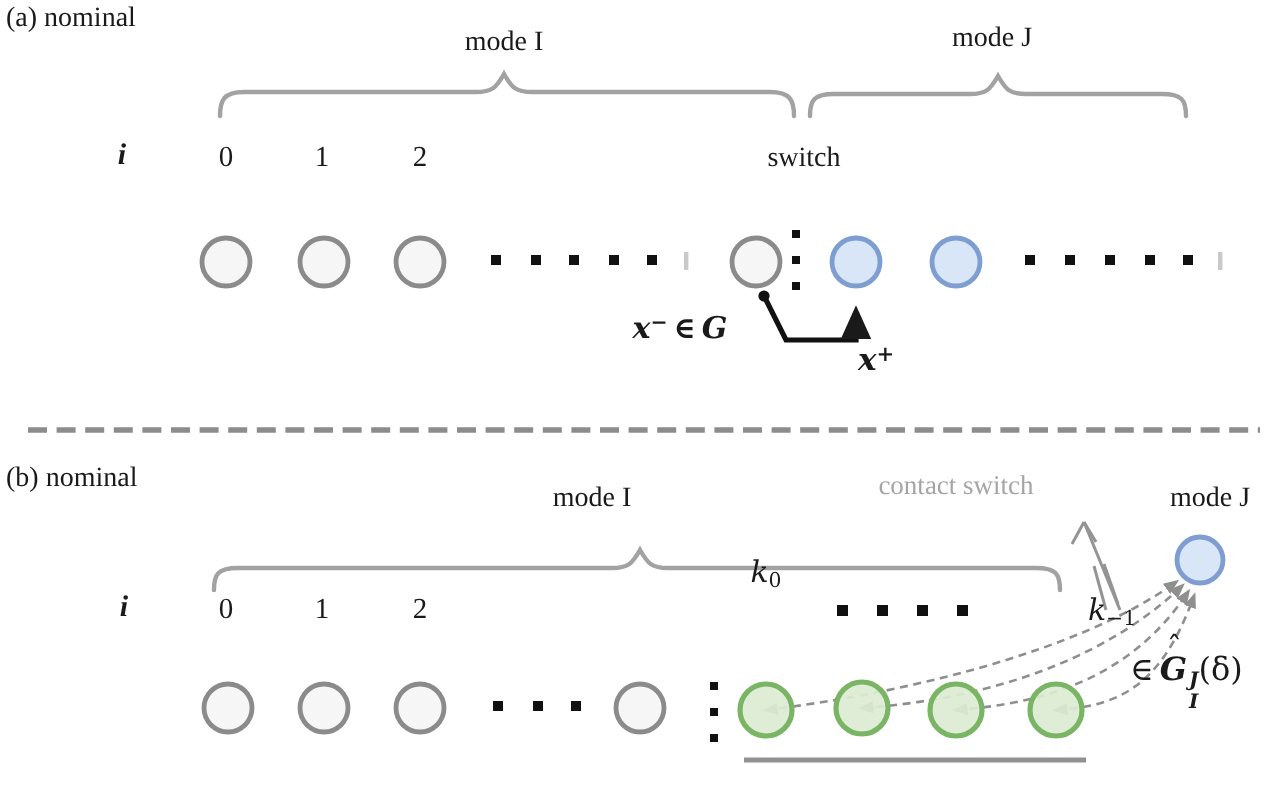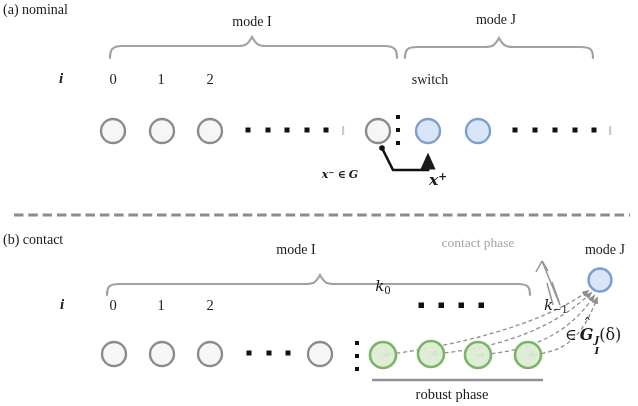--- a/index.html
+++ b/index.html
@@ -133,38 +133,37 @@
 </svg>
 
 <span class="t" style="left:3px;top:3px;">(a) nominal</span>
 <span class="t c" style="left:252px;top:15px;">mode I</span>
 <span class="t c" style="left:496px;top:13px;">mode J</span>
 
 <span class="t c it bold" style="left:61px;top:71px;font-size:15px;">i</span>
 <span class="t c idx" style="left:113px;top:72px;">0</span>
 <span class="t c idx" style="left:161px;top:72px;">1</span>
 <span class="t c idx" style="left:210px;top:72px;">2</span>
-<span class="t c" style="left:430px;top:73px;">switch</span>
+<span class="t c" style="left:402px;top:73px;">switch</span>
 
-<span class="t c math bold" style="left:340px;top:169px;font-size:11px;"><i>x</i><sup>−</sup><span class="rel">∈</span><span class="scr">G</span></span>
+<span class="t c math bold" style="left:340px;top:157px;font-size:15px;"><i>x</i><sup>−</sup><span class="rel">∈</span><span class="scr">G</span></span>
 <span class="t c math bold" style="left:438px;top:172px;font-size:15.5px;"><i>x</i><sup>+</sup></span>
 
-<span class="t" style="left:3px;top:233px;">(b) contact</span>
+<span class="t" style="left:3px;top:233px;">(b) nominal</span>
 <span class="t c" style="left:296px;top:243px;">mode I</span>
-<span class="t c muted" style="left:478px;top:236px;font-size:13.5px;">contact phase</span>
+<span class="t c muted" style="left:478px;top:236px;font-size:13.5px;">contact switch</span>
 <span class="t c" style="left:605px;top:243px;">mode J</span>
 
 <span class="t c it bold" style="left:62px;top:297px;font-size:15px;">i</span>
 <span class="t c idx" style="left:113px;top:298px;">0</span>
 <span class="t c idx" style="left:161px;top:298px;">1</span>
 <span class="t c idx" style="left:210px;top:298px;">2</span>
 
 <span class="t c math" style="left:383px;top:279px;font-size:15px;"><i>k</i><sub>0</sub></span>
 <span class="t c math" style="left:556px;top:298px;font-size:15px;"><i>k</i><sub>−1</sub></span>
 
 <span class="t math" style="left:562px;top:327px;font-size:16px;"><span class="rel">∈</span><span class="ghat"><span>G</span><span class="hat">ˆ</span></span><span class="supsub">
         <span>J</span>
         <span>I</span>
       </span><span>(δ)</span></span>
 
-<span class="t c" style="left:452px;top:387px;font-size:14.5px;">robust phase</span>
 
 </div>
 
 </body></html>

